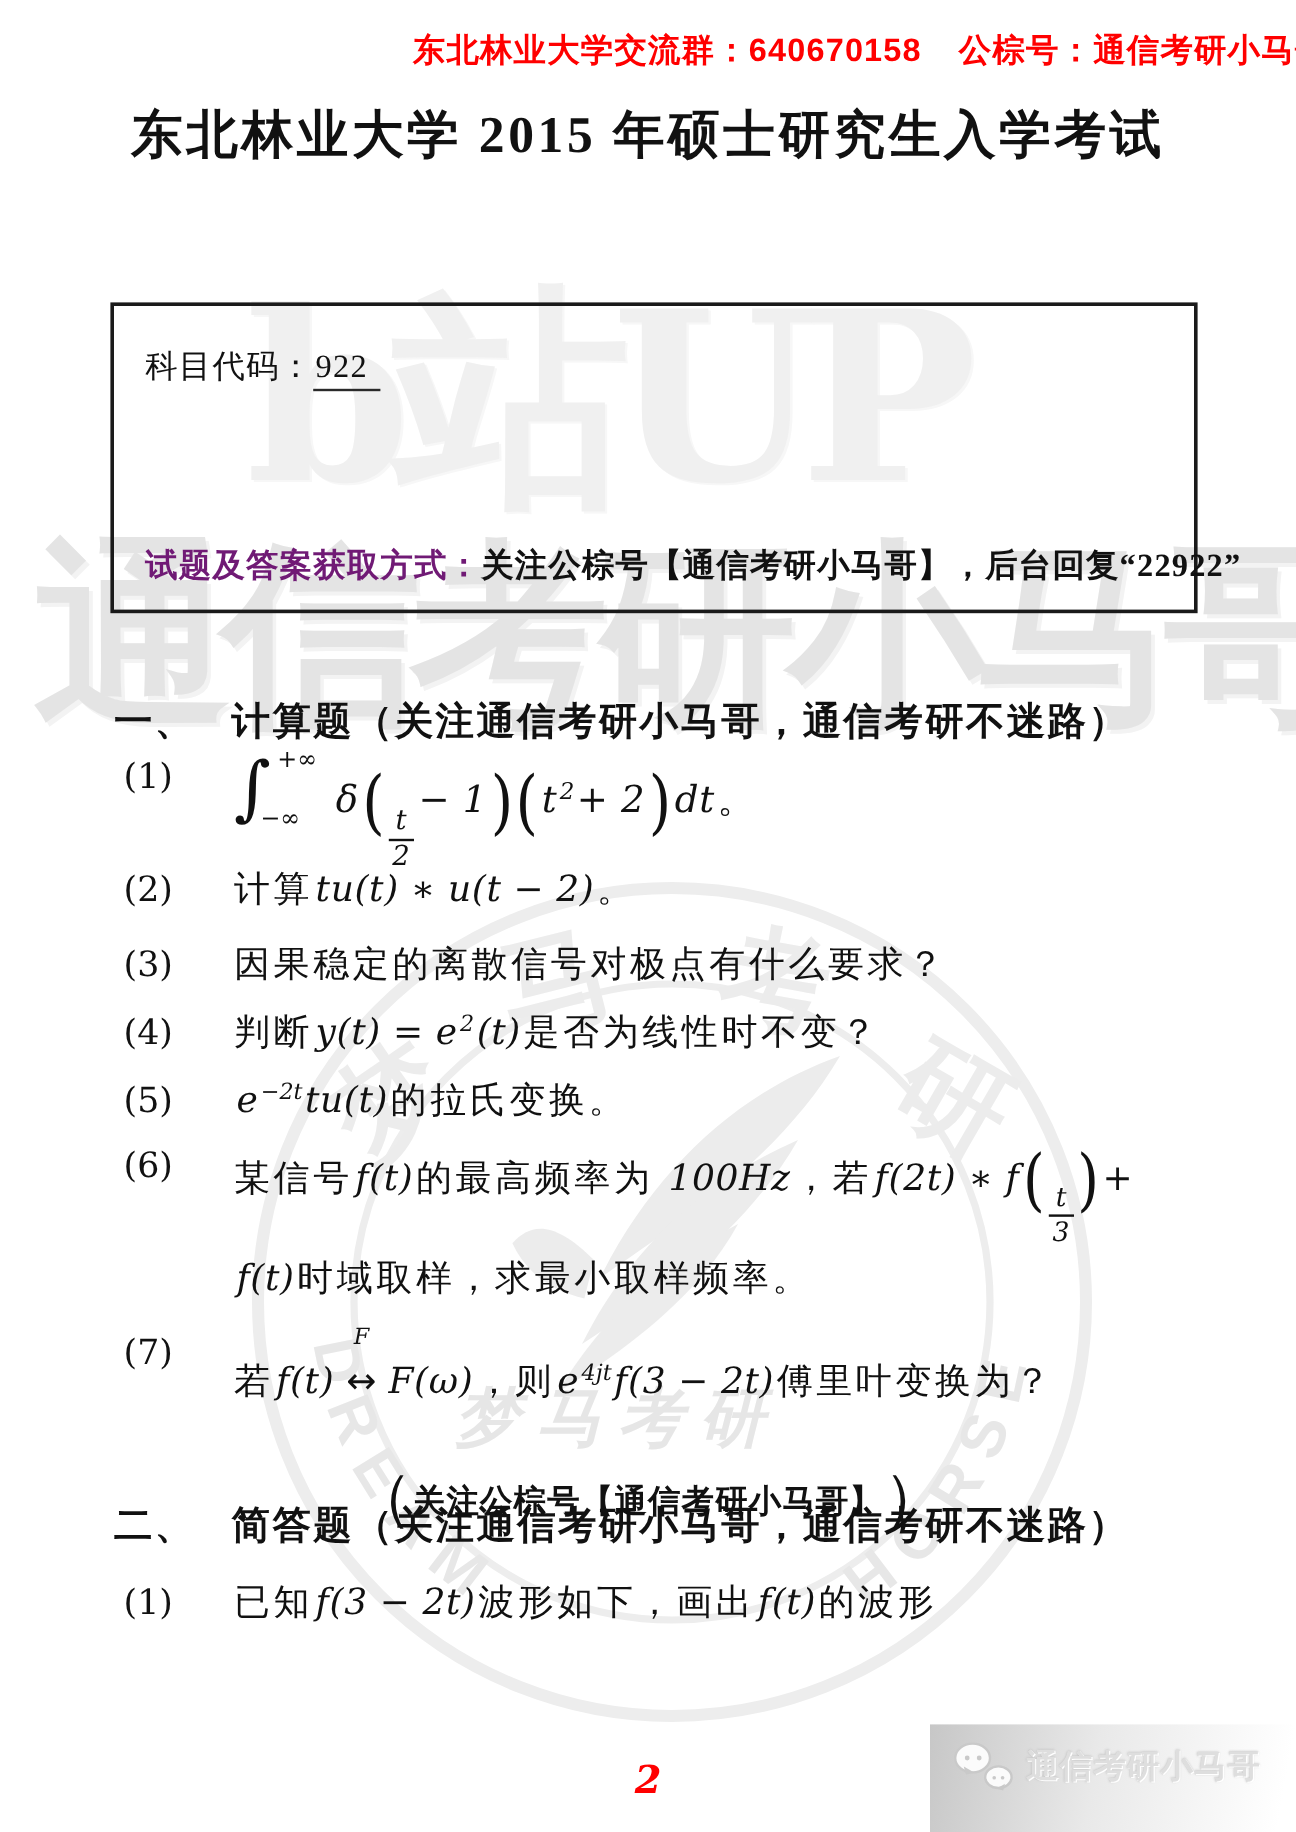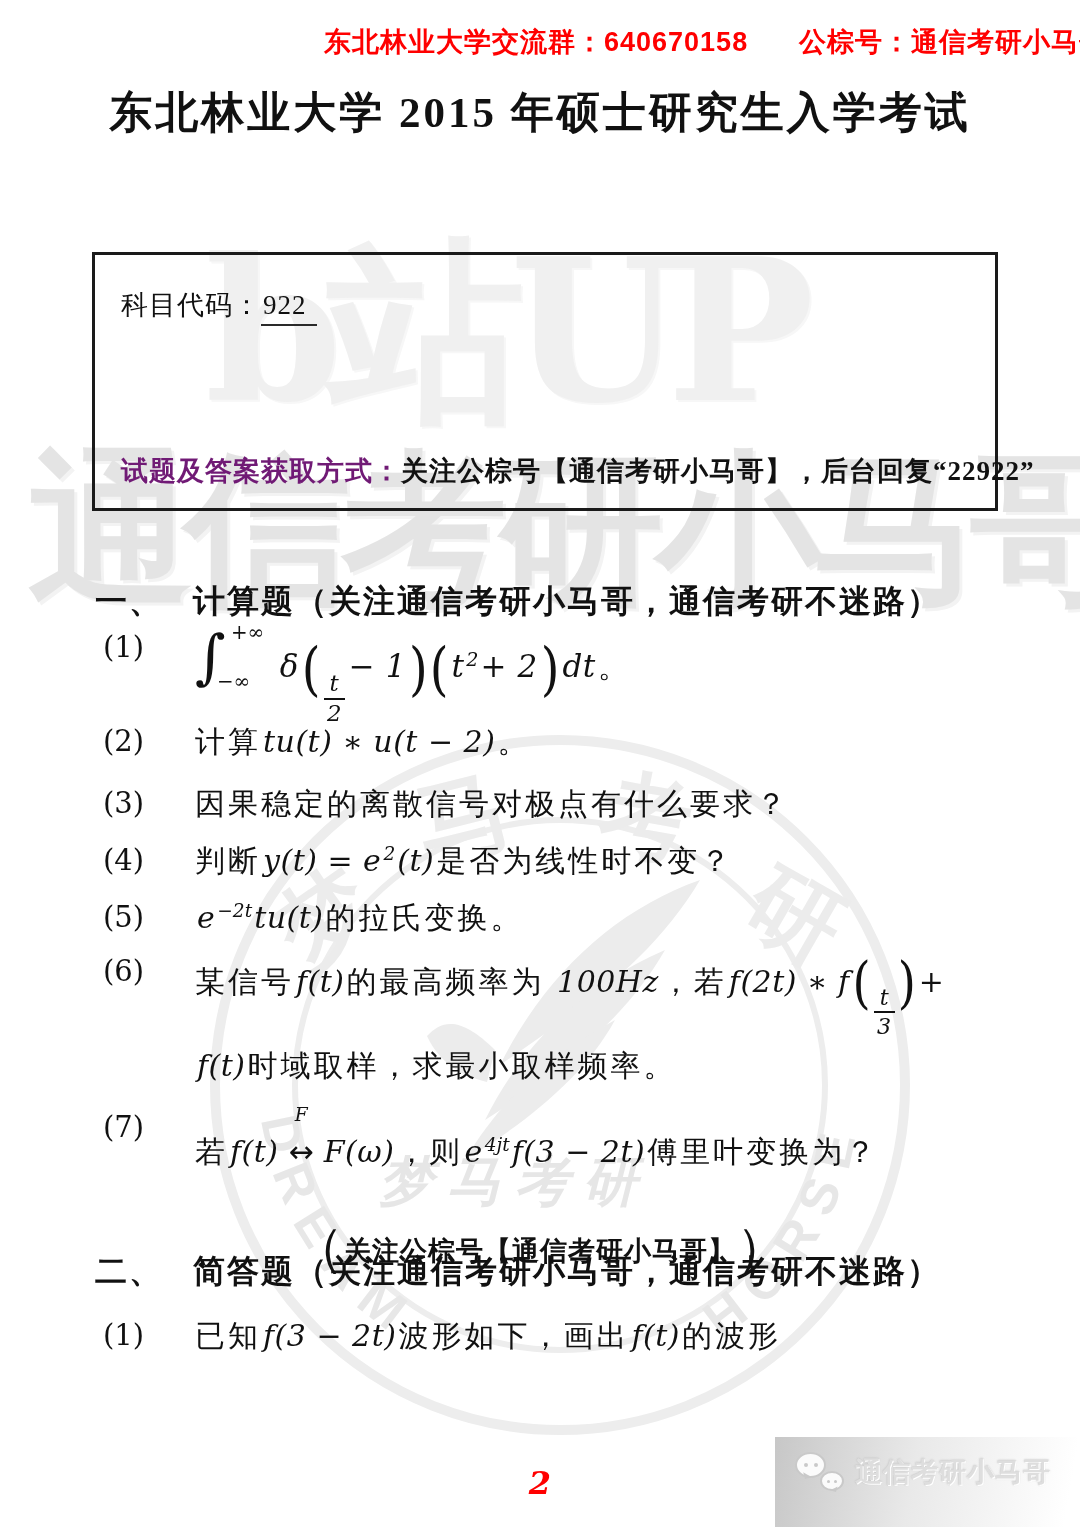--- a/index.html
+++ b/index.html
@@ -28,21 +28,21 @@
   .wm-char { fill:#ececec; font-size:92px; font-weight:700; font-family:"Liberation Serif", serif; }
   .wm-script { fill:#e6e6e6; font-size:54px; font-weight:700; letter-spacing:14px; font-style:italic; font-family:"Liberation Serif", serif; }
   .grad {
     position:absolute; left:775px; top:1437px; width:305px; height:90px; z-index:0;
     background:linear-gradient(100deg,#c7c7c7 0%,#e9e9e9 45%,#ffffff 95%);
   }
   
   .c { position:absolute; z-index:1; }
   .hdr { top:24px; font-size:27px; font-weight:700; color:#ff0000; letter-spacing:1px;
          font-family:"Liberation Sans", sans-serif; white-space:nowrap; }
-  .hdr-left { left:5px; } .hdr-center { left:324px; } .hdr-right { left:799px; }
+  .hdr-left { left:5px; } .hdr-center { left:344px; } .hdr-right { left:799px; }
   .title { top:84px; left:0; width:100%; text-align:center; font-size:43px; font-weight:700;
            letter-spacing:3px; white-space:nowrap; }
   .subtitle { top:180px; left:0; width:100%; text-align:center; font-size:43px; font-weight:700; letter-spacing:4px; }
   .info-box { left:92px; top:252px; width:906px; height:259px; border:3px solid #1a1a1a; background:transparent; }
   .irow { position:absolute; left:26px; right:10px; font-size:27px; letter-spacing:1px; white-space:nowrap; }
   .icell2 { position:absolute; left:505px; top:0; }
   .u { border-bottom:2px solid #2a2a2a; padding:0 10px 4px 2px; }
   .red { color:#701a75; }
   .irow.b { font-weight:700; }
   .sec { display:flex; left:95px; right:20px; font-size:32px; font-weight:700; letter-spacing:2px; }

